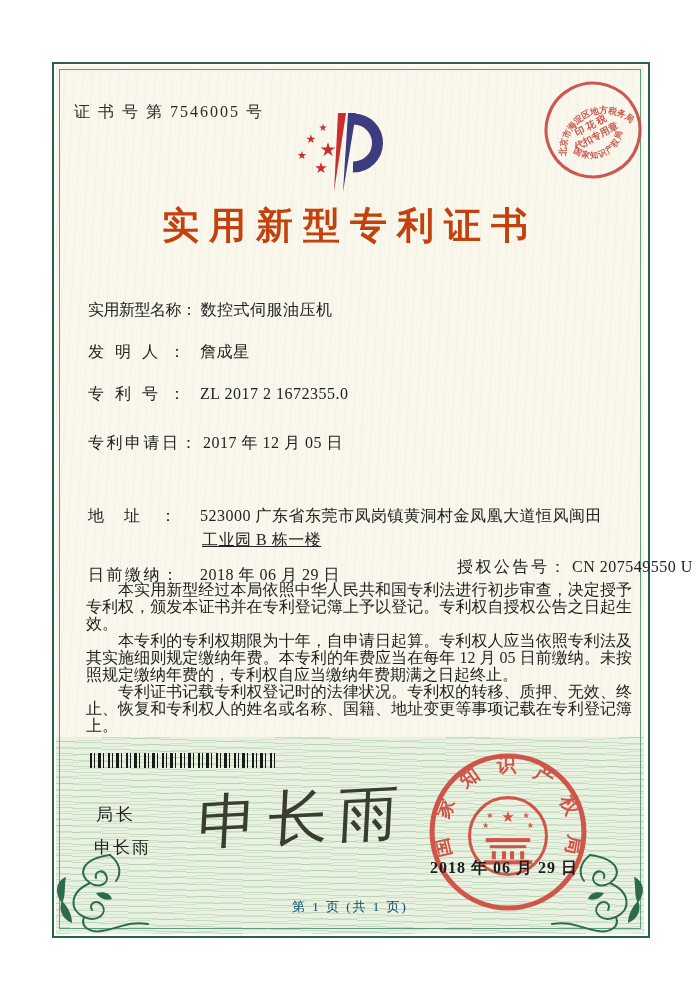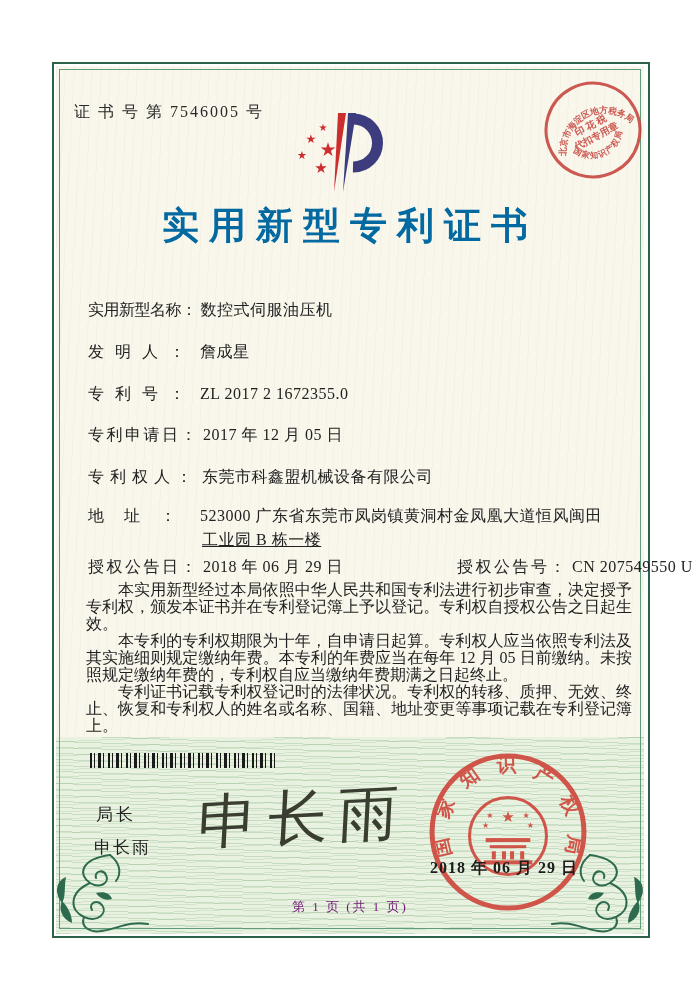--- a/index.html
+++ b/index.html
@@ -13,26 +13,26 @@
       background-image:
         repeating-linear-gradient(2deg,rgba(125,175,130,.32) 0 1px,transparent 1px 6px),
         repeating-linear-gradient(-2.5deg,rgba(125,175,130,.22) 0 1px,transparent 1px 7px);}
   
   .frame-outer{position:absolute;left:52px;top:62px;width:594px;height:872px;border:2px solid #2b6249;pointer-events:none;}
   .frame-inner{position:absolute;left:59px;top:69px;width:580px;height:858px;border:1px solid #5f9c7e;pointer-events:none;}
 
   .cert-no{position:absolute;left:74px;top:102px;font-size:16px;letter-spacing:2px;color:#2a2a2a;}
   .logo{position:absolute;left:290px;top:110px;width:120px;height:88px;}
   .title{position:absolute;left:0;top:201px;width:100%;text-align:center;font-size:37px;
-         font-weight:700;letter-spacing:10px;color:#0369a1;}
+         font-weight:700;letter-spacing:10px;color:#c2410c;}
 
   .frow{position:absolute;left:88px;font-size:16px;white-space:nowrap;color:#222;}
   .lbl{display:inline-block;min-width:108px;}
   .ls0{letter-spacing:-0.5px;} .ls11{letter-spacing:11px;} .ls6{letter-spacing:6px;}
-  .ls25{letter-spacing:2.5px;} .ls20{letter-spacing:20px;}
+  .ls25{letter-spacing:2.5px;margin-top:8px;} .ls20{letter-spacing:20px;}
   .frow .inline-val{letter-spacing:0.5px;}
   .addr2{position:absolute;left:202px;top:530px;font-size:16px;letter-spacing:0.5px;text-decoration:underline;}
   .grant-right{position:absolute;left:369px;top:0;}
 
   .paras{position:absolute;left:86px;top:581px;width:546px;font-size:16px;line-height:17px;color:#1f1f1f;}
   .paras p{margin:0;text-indent:2em;text-align:justify;}
 
   .barcode{position:absolute;left:90px;top:753px;width:186px;height:15px;background:
     repeating-linear-gradient(90deg,#1a1a1a 0 2px,transparent 2px 4px,#1a1a1a 4px 5px,
       transparent 5px 8px,#1a1a1a 8px 11px,transparent 11px 13px,#1a1a1a 13px 14px,transparent 14px 18px);}
@@ -44,21 +44,21 @@
 
   .seal{position:absolute;left:427px;top:751px;width:162px;height:162px;opacity:.93;}
   .seal-date{position:absolute;left:430px;top:858px;font-size:16px;letter-spacing:1px;color:#1d1d1d;font-weight:600;z-index:6;}
   .stamp{position:absolute;left:542px;top:79px;width:102px;height:102px;opacity:.88;z-index:7;}
 
   .flourish{position:absolute;width:100px;height:85px;z-index:3;}
   .fl-left{left:50px;top:853px;}
   .fl-right{left:550px;top:853px;transform:scaleX(-1);}
 
   .footer{position:absolute;left:0;top:898px;width:100%;text-align:center;font-size:13px;
-          letter-spacing:2px;color:#701a75;z-index:4;}
+          letter-spacing:2px;color:#0c4a6e;z-index:4;}
 </style>
 </head>
 <body>
 
 <div class="page">
 
   <div class="paper"></div>
   <div class="green-band"></div>
 
   <svg class="flourish fl-left" viewBox="0 0 100 85">
@@ -115,31 +115,27 @@
     <span class="inline-val">数控式伺服油压机</span>
   </div>
   <div class="frow" style="top:384px">
     <span class="lbl ls11">专利号：</span>
     <span class="inline-val">ZL 2017 2 1672355.0</span>
   </div>
   <div class="frow" style="top:425px">
     <span class="lbl ls25">专利申请日：</span>
     <span class="inline-val">2017 年 12 月 05 日</span>
   </div>
-  <div class="frow" style="top:467px">
-    <span class="lbl ls6">专利权人：</span>
-    <span class="inline-val">东莞市科鑫盟机械设备有限公司</span>
-  </div>
   <div class="frow" style="top:506px">
     <span class="lbl ls20">地址：</span>
     <span class="inline-val">523000 广东省东莞市凤岗镇黄洞村金凤凰大道恒风闽田</span>
   </div>
   <div class="addr2">工业园 B 栋一楼</div>
   <div class="frow" style="top:557px;width:556px">
-    <span class="lbl ls25">授权公告日：</span>
+    <span class="lbl ls25">日前缴纳：</span>
     <span class="inline-val">2018 年 06 月 29 日</span>
     <span class="grant-right">
       <span class="ls25">授权公告号：</span>
       <span class="inline-val">CN 207549550 U</span>
     </span>
   </div>
 
   <div class="paras">
     <p>本实用新型经过本局依照中华人民共和国专利法进行初步审查，决定授予专利权，颁发本证书并在专利登记簿上予以登记。专利权自授权公告之日起生效。</p>
     <p>本专利的专利权期限为十年，自申请日起算。专利权人应当依照专利法及其实施细则规定缴纳年费。本专利的年费应当在每年 12 月 05 日前缴纳。未按照规定缴纳年费的，专利权自应当缴纳年费期满之日起终止。</p>

